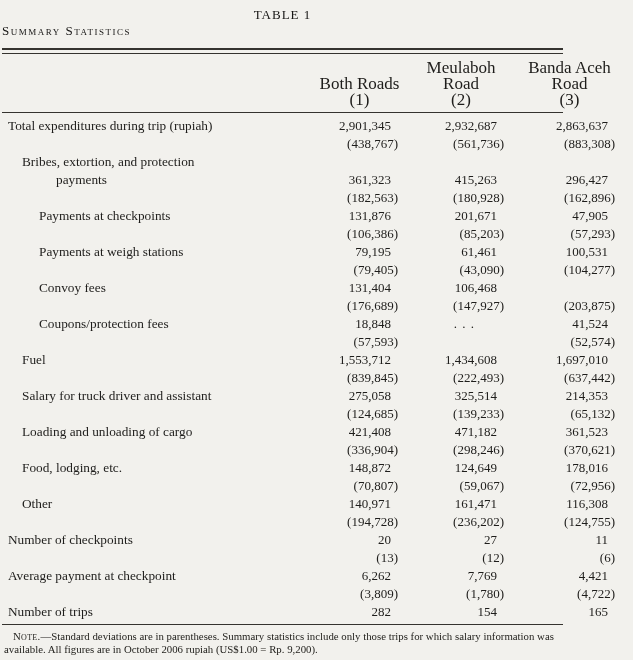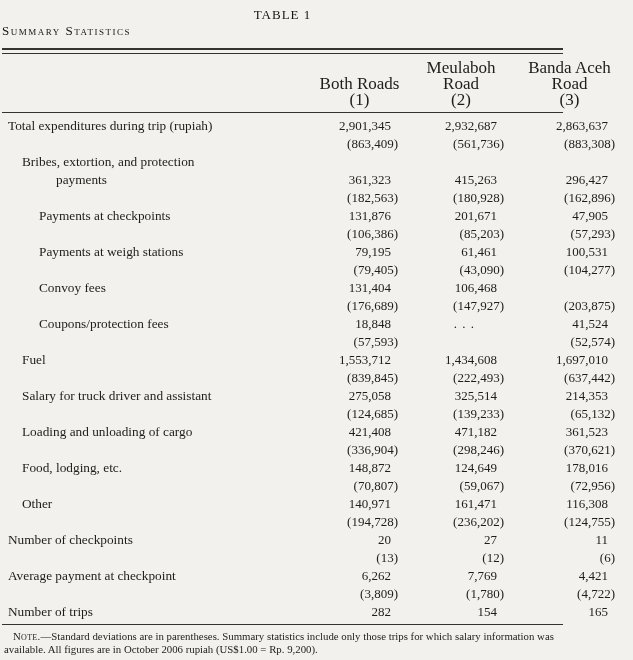--- a/index.html
+++ b/index.html
@@ -123,21 +123,21 @@
   <div class="body-grid">
 
   <div class="line">
         <div class="cell lab ind0">Total expenditures during trip (rupiah)</div>
         <div class="cell num">2,901,345</div>
         <div class="cell num">2,932,687</div>
         <div class="cell num">2,863,637</div>
       </div>
       <div class="line">
         <div class="cell lab ind0"></div>
-        <div class="cell num sd">(863,409)</div>
+        <div class="cell num sd">(438,767)</div>
         <div class="cell num sd">(561,736)</div>
         <div class="cell num sd">(883,308)</div>
       </div>
       <div class="line">
         <div class="cell lab ind1">Bribes, extortion, and protection</div>
         <div class="cell num"></div>
         <div class="cell num"></div>
         <div class="cell num"></div>
       </div>
       <div class="line">

